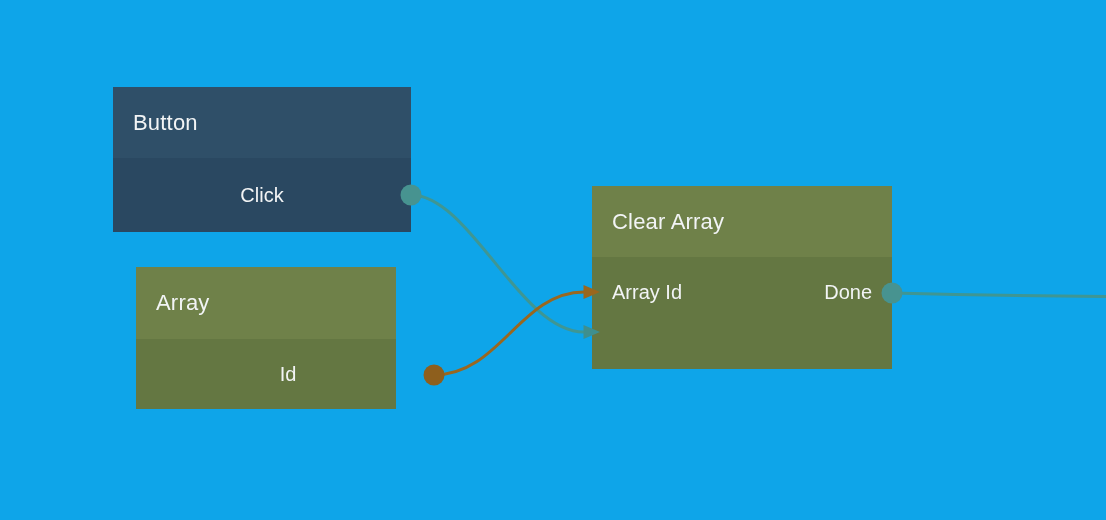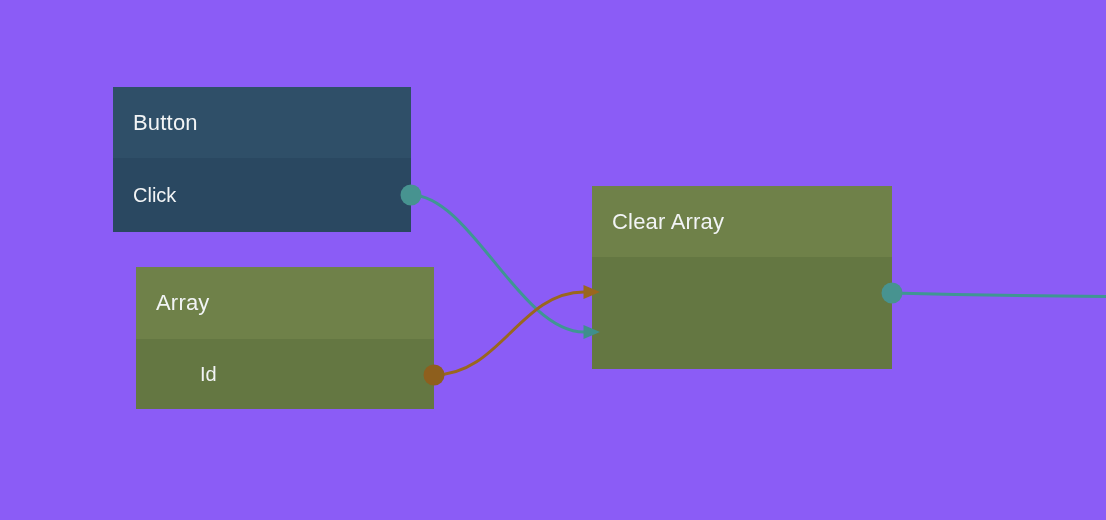--- a/index.html
+++ b/index.html
@@ -8,21 +8,21 @@
     width: 1106px;
     height: 520px;
     overflow: hidden;
     background: #1f1f1f;
     font-family: "Liberation Sans", "DejaVu Sans", sans-serif;
   }
   .canvas {
     position: relative;
     width: 1106px;
     height: 520px;
-    background: #8b5cf6;
+    background: #0ea5e9;
   }
   .node {
     position: absolute;
     color: #f2f4f5;
     box-sizing: border-box;
   }
   .node-header {
     display: flex;
     align-items: center;
     padding: 0 20px;
@@ -33,30 +33,30 @@
     position: relative;
     box-sizing: border-box;
   }
   .port-row {
     height: 40px;
     display: flex;
     align-items: center;
     padding: 0 20px;
     font-size: 20px;
   }
-  .port-row.out { justify-content: flex-start; }
+  .port-row.out { justify-content: center; }
   .port-row.both { justify-content: space-between; }
 
   
   #node-button { left: 113px; top: 87px; width: 298px; }
   #node-button .node-header { height: 71px; background: #2f4f68; }
   #node-button .node-body   { height: 74px; background: #2a4861; padding-top: 17px; }
 
   
-  #node-array { left: 136px; top: 267px; width: 298px; }
+  #node-array { left: 136px; top: 267px; width: 260px; }
   #node-array .node-header { height: 72px; background: #6f8149; }
   #node-array .node-body   { height: 70px; background: #647742; padding-top: 15px; padding-left: 44px; }
 
   
   #node-clear-array { left: 592px; top: 186px; width: 300px; }
   #node-clear-array .node-header { height: 71px; background: #6f8149; text-align: center; }
   #node-clear-array .node-body   { height: 112px; background: #647742; padding-top: 15px; }
 
   .wire-layer {
     position: absolute;
@@ -92,20 +92,24 @@
         <span>Id</span>
       </div>
     </div>
   </div>
 
   <div class="node" id="node-clear-array">
     <div class="node-header">
       <span>Clear Array</span>
     </div>
     <div class="node-body">
+      <div class="port-row both">
+        <span>Array Id</span>
+        <span>Done</span>
+      </div>
     </div>
   </div>
 
   <svg class="wire-layer" width="1106" height="520" viewBox="0 0 1106 520" xmlns="http://www.w3.org/2000/svg">
 
     <path d="M 411 195 C 470 195, 520 332, 584 332" fill="none" stroke-width="3" stroke-linecap="round" stroke="#3f9693"></path>
 
     <path d="M 434 375 C 500 375, 520 292, 584 292" fill="none" stroke-width="3" stroke-linecap="round" stroke="#9a671e"></path>
 
     <path d="M 892 293 C 950 294.5, 1030 296, 1106 296.5" fill="none" stroke-width="3" stroke-linecap="round" stroke="#3f9693"></path>

